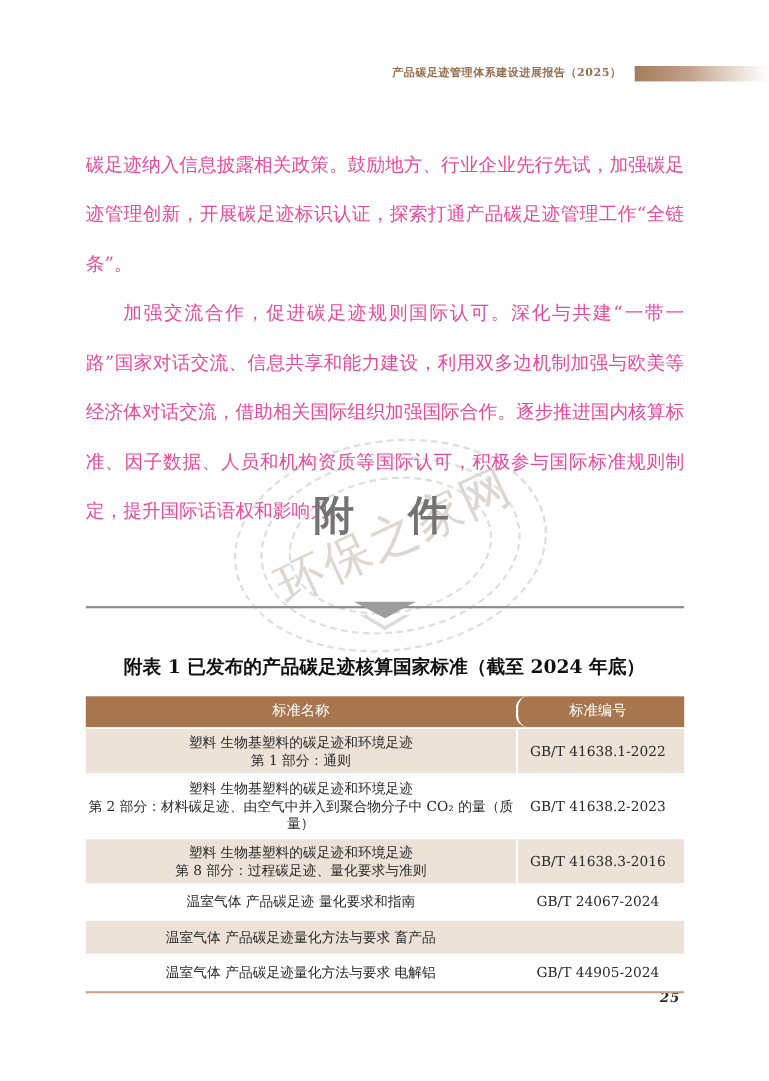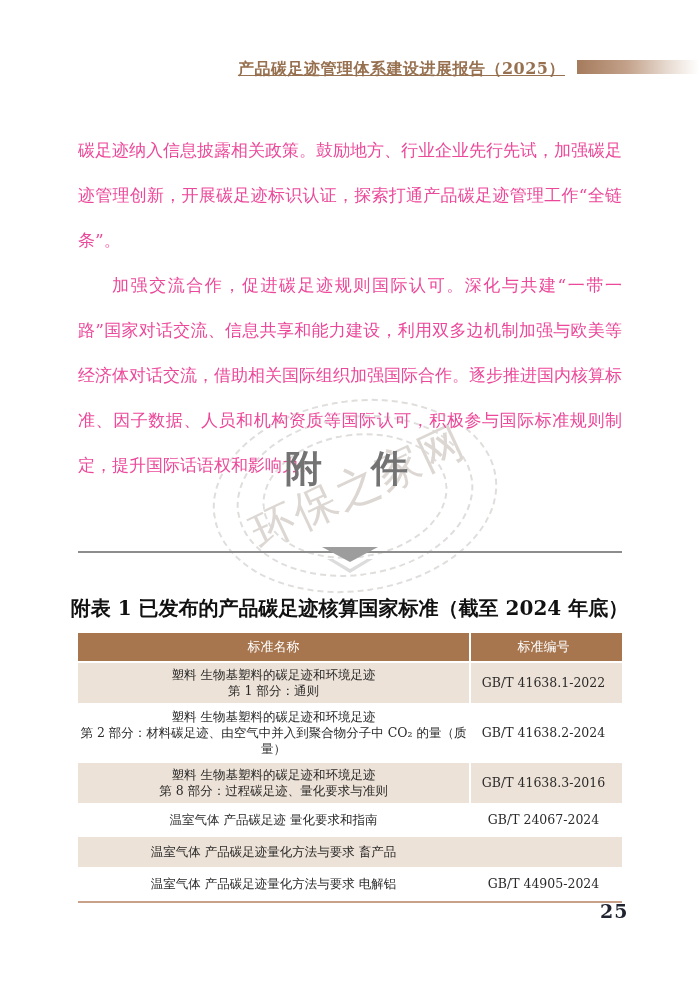--- a/index.html
+++ b/index.html
@@ -11,26 +11,25 @@
     height: 983px;
     background: #ffffff;
     overflow: hidden;
   }
 
   
   .running-header-title {
     position: absolute;
     top: 59px;
     right: 134px;
-    font-size: 16px;
+    font-size: 10px;
     font-weight: bold;
     color: #96704f;
     letter-spacing: 0.5px;
     white-space: nowrap;
-    text-decoration: underline;
   }
   .running-header-bar {
     position: absolute;
     top: 60px;
     left: 577px;
     width: 122px;
     height: 14px;
     background: linear-gradient(to right, #a57b5c 0%, #c2a089 40%, #e8dcd2 75%, #ffffff 100%);
   }
 
@@ -126,37 +125,37 @@
     z-index: 2;
   }
 
   
   .table-title {
     position: absolute;
     left: 0;
     top: 595px;
     width: 699px;
     text-align: center;
-    font-size: 20px;
+    font-size: 17px;
     font-weight: bold;
     color: #111111;
     z-index: 2;
   }
   .standards-table {
     position: absolute;
     left: 78px;
     top: 633px;
     width: 544px;
     border-collapse: collapse;
     z-index: 2;
     border-bottom: 2px solid #c9a189;
   }
   .t-row { display: flex; width: 100%; border-bottom: 2px solid #ffffff; }
   .t-head { background: #a7754e; }
-  .t-head .t-cell { color: #ffffff; font-size: 13px; font-weight: normal; padding: 6px 4px; }
+  .t-head .t-cell { color: #ffffff; font-size: 13px; font-weight: normal; padding: 6px 4px; border-radius: 11px; }
   .t-cell {
     display: flex;
     flex-direction: column;
     justify-content: center;
     text-align: center;
     font-size: 12.5px;
     color: #2a2a2a;
     line-height: 16px;
     padding: 4px 2px;
   }
@@ -164,22 +163,23 @@
   .col-code { width: 147px; border-left: 2px solid #ffffff; }
   .t-row.zebra { background: #ede2d7; }
   .t-row .cell-line:empty { display: none; }
   .t-row.single .t-cell { padding: 7px 2px; justify-content: flex-end; }
 
   
   .page-number {
     position: absolute;
     left: 600px;
     top: 900px;
-    font-size: 19px;
-    font-weight: bold;
+    font-size: 12px;
+    font-weight: bold;
+    font-style: italic;
     color: #1f2430;
     letter-spacing: 1px;
     text-align: center;
   }
 </style>
 </head>
 <body>
 
 <div class="page">
 
@@ -219,21 +219,21 @@
         <span class="cell-line">第 1 部分：通则</span>
       </div>
       <div class="t-cell col-code">GB/T 41638.1-2022</div>
     </div>
 
     <div class="t-row">
       <div class="t-cell col-name">
         <span class="cell-line">塑料 生物基塑料的碳足迹和环境足迹</span>
         <span class="cell-line">第 2 部分：材料碳足迹、由空气中并入到聚合物分子中 CO₂ 的量（质量）</span>
       </div>
-      <div class="t-cell col-code">GB/T 41638.2-2024</div>
+      <div class="t-cell col-code">GB/T 41638.2-2023</div>
     </div>
 
     <div class="t-row zebra">
       <div class="t-cell col-name">
         <span class="cell-line">塑料 生物基塑料的碳足迹和环境足迹</span>
         <span class="cell-line">第 8 部分：过程碳足迹、量化要求与准则</span>
       </div>
       <div class="t-cell col-code">GB/T 41638.3-2016</div>
     </div>
 

